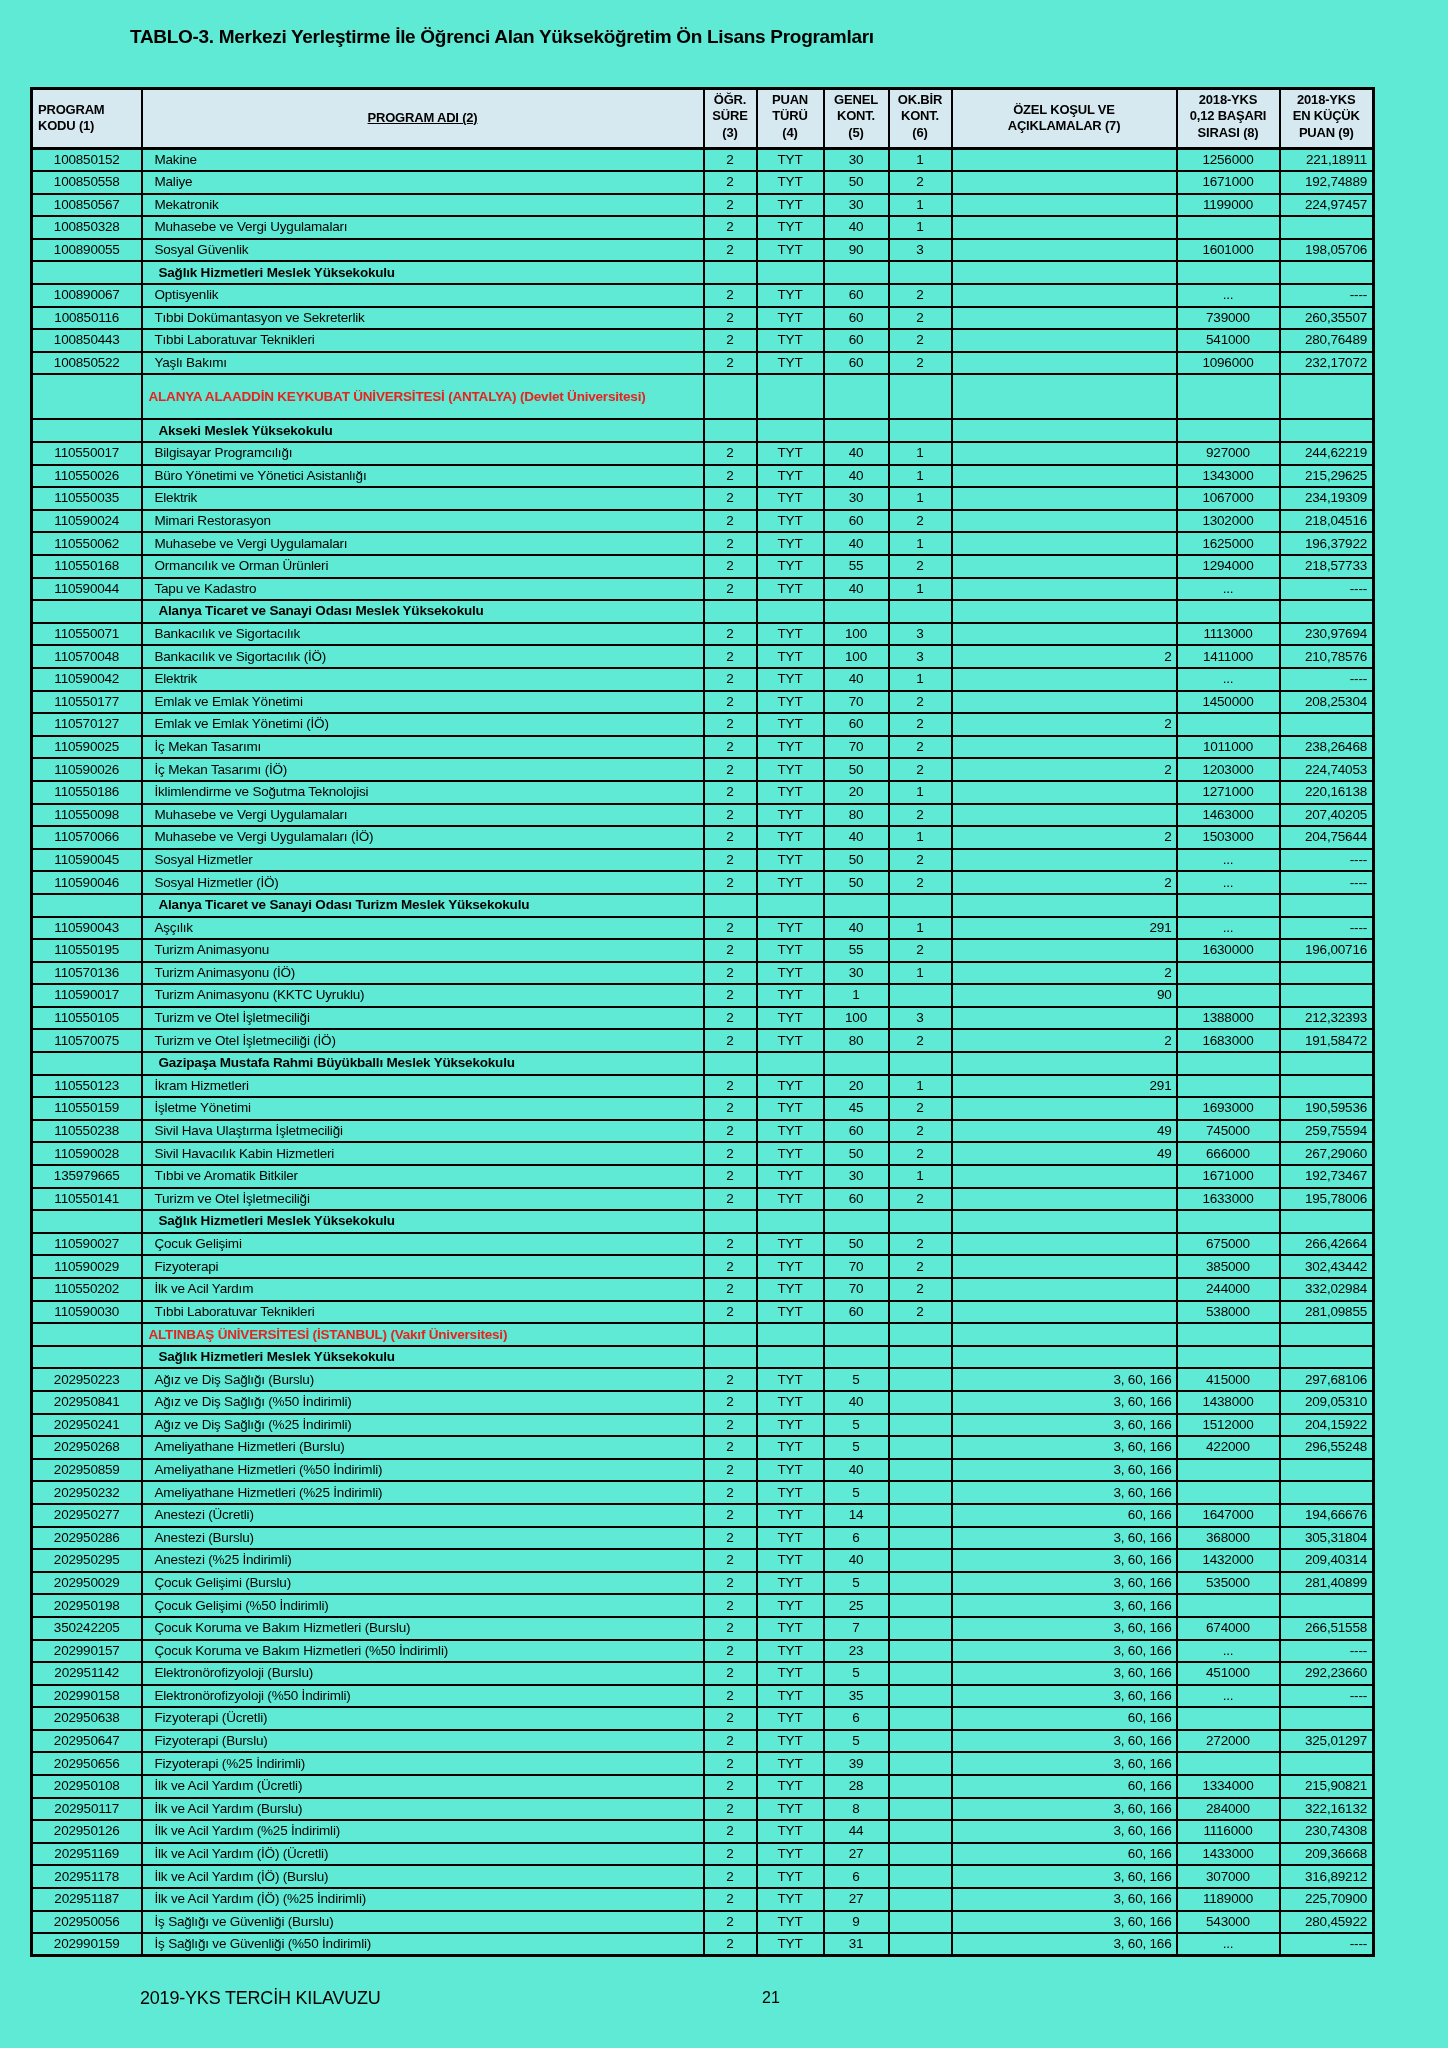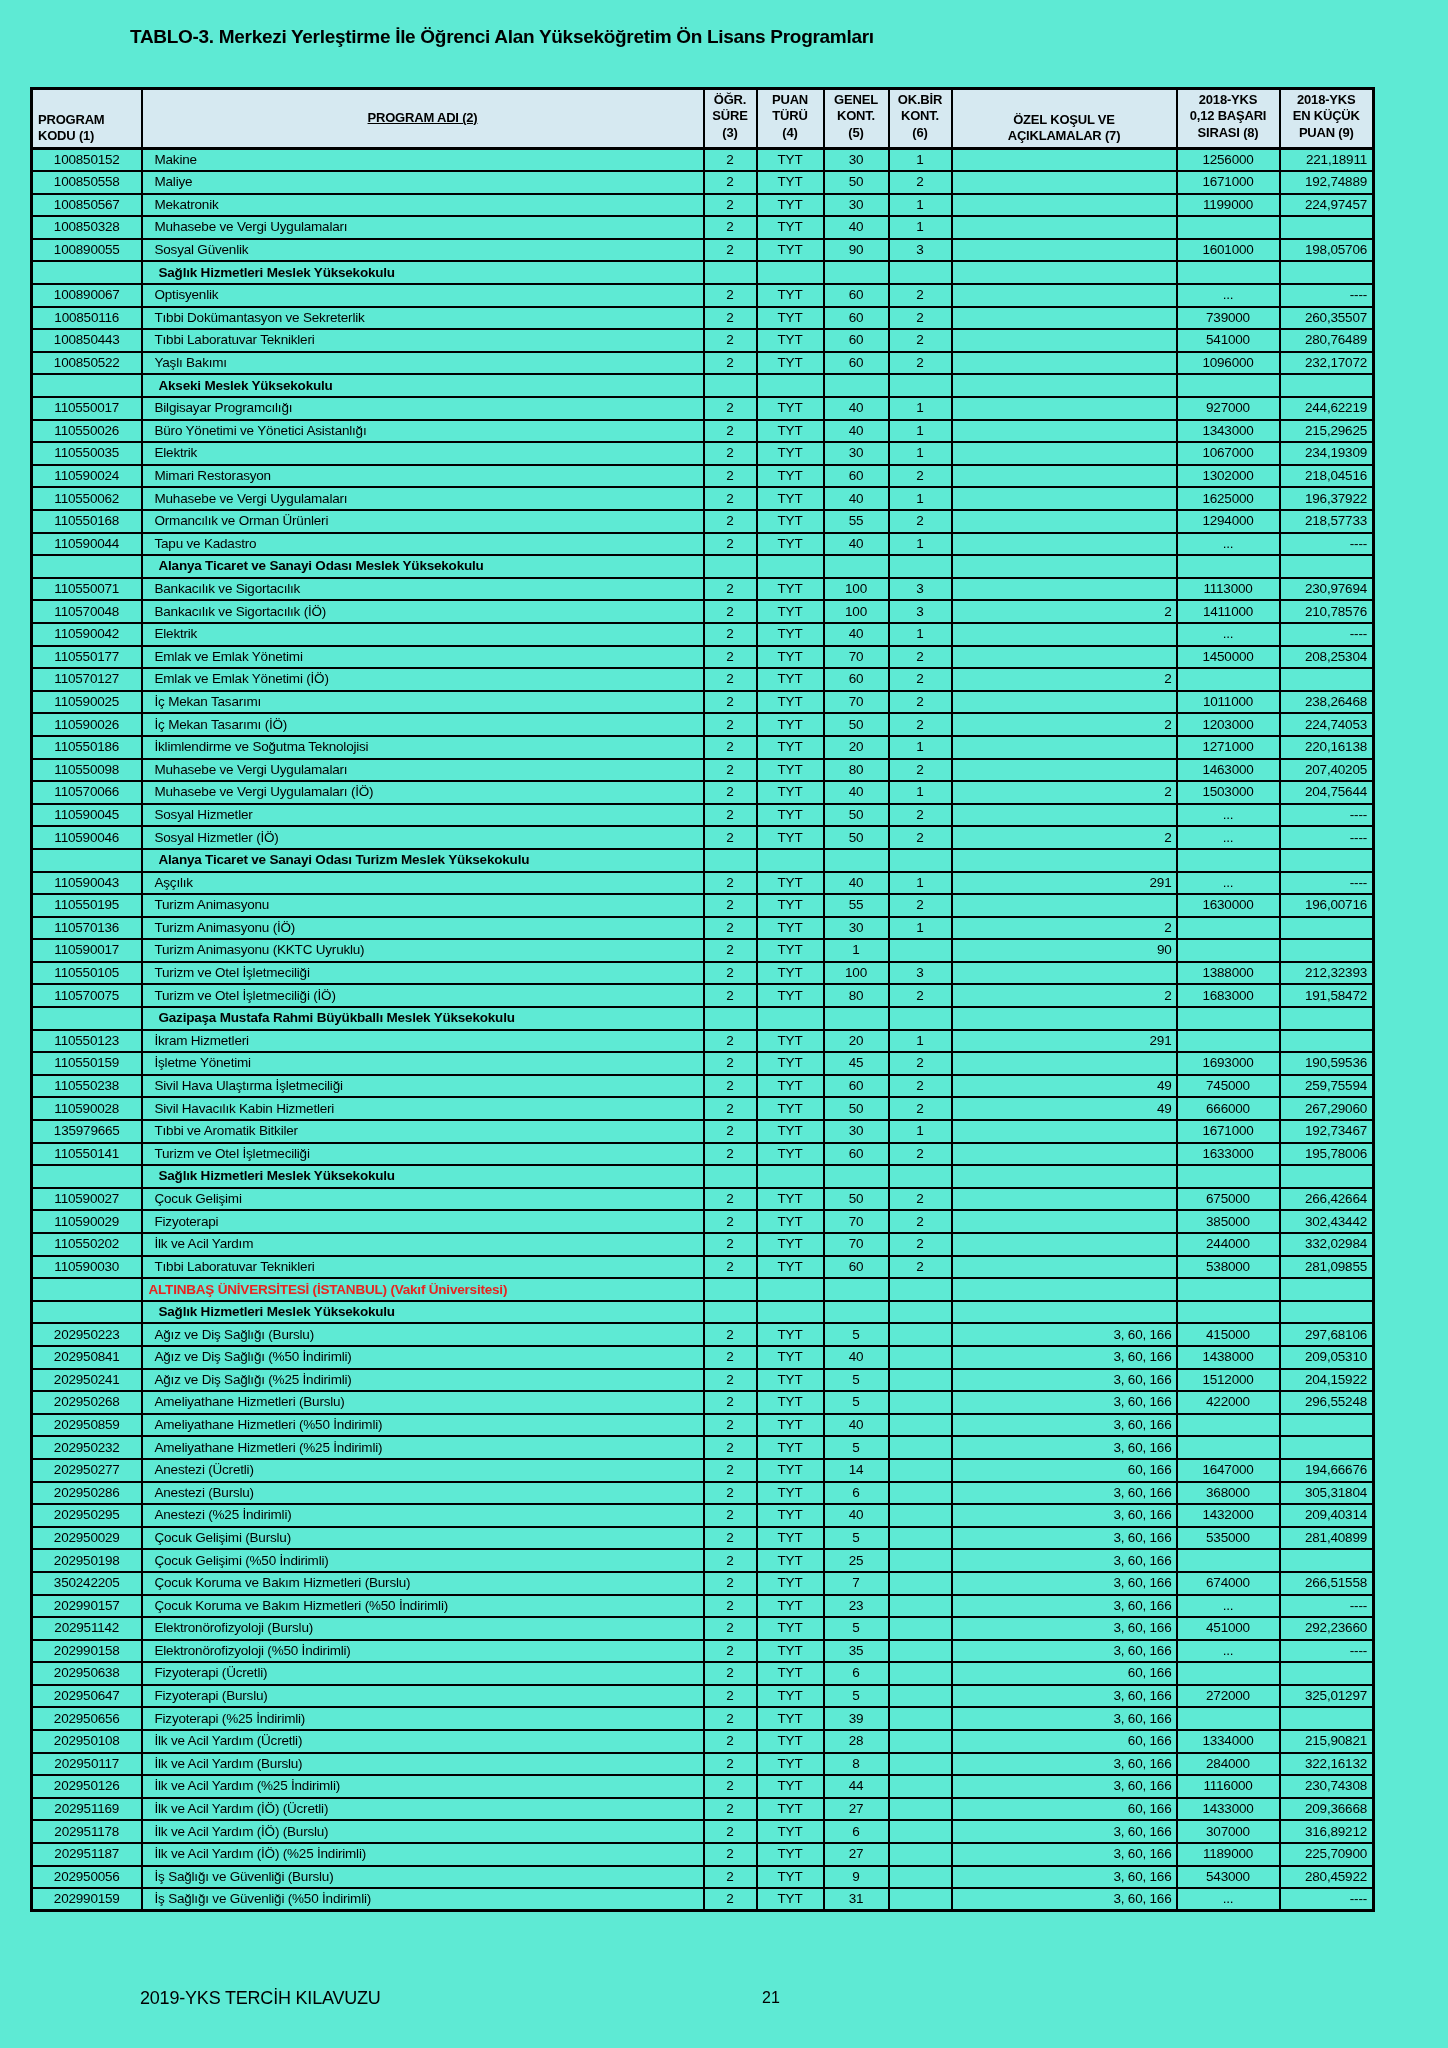--- a/index.html
+++ b/index.html
@@ -17,21 +17,21 @@
     border-collapse:collapse; table-layout:fixed; width:1342px;
     border:3px solid #000;
   }
   th, td { border:2px solid #000; padding:0; overflow:hidden; }
   thead th {
     background:var(--hdr-bg,#d6e9f1); height:57px;
     font-size:13px; font-weight:bold; vertical-align:top; letter-spacing:-0.2px;
     border-bottom:3px solid #000;
   }
   .hw { display:flex; flex-direction:column; height:100%; padding:2px 2px 3px 2px; box-sizing:border-box; line-height:1.25; }
-  .va-end   { justify-content:flex-end; }
+  .va-end   { justify-content:center; }
   .va-center{ justify-content:center;text-decoration:underline; }
   .va-stack { justify-content:flex-start; }
   .ha-left  { text-align:left; padding-left:5px; }
   .ha-center{ text-align:center; }
   tbody tr { height:22.6px; }
   tbody tr.tall { height:45px; }
   tbody td { font-size:13.5px; line-height:1.05; white-space:nowrap; letter-spacing:-0.2px; vertical-align:middle; }
   td.c0 { text-align:center; }
   td.c1 { text-align:left; padding-left:12px; }
   td.c2, td.c3, td.c4, td.c5 { text-align:center; }
@@ -234,20 +234,31 @@
             <td class="c0">100850522</td>
             <td class="c1">Yaşlı Bakımı</td>
             <td class="c2">2</td>
             <td class="c3">TYT</td>
             <td class="c4">60</td>
             <td class="c5">2</td>
             <td class="c6"></td>
             <td class="c7">1096000</td>
             <td class="c8">232,17072</td>
           </tr>
+          <tr class="tall">
+            <td class="c0"></td>
+            <td class="c1 uni">ALANYA ALAADDİN KEYKUBAT ÜNİVERSİTESİ (ANTALYA) (Devlet Üniversitesi)</td>
+            <td class="c2"></td>
+            <td class="c3"></td>
+            <td class="c4"></td>
+            <td class="c5"></td>
+            <td class="c6"></td>
+            <td class="c7"></td>
+            <td class="c8"></td>
+          </tr>
           <tr>
             <td class="c0"></td>
             <td class="c1 sch">Akseki Meslek Yüksekokulu</td>
             <td class="c2"></td>
             <td class="c3"></td>
             <td class="c4"></td>
             <td class="c5"></td>
             <td class="c6"></td>
             <td class="c7"></td>
             <td class="c8"></td>

